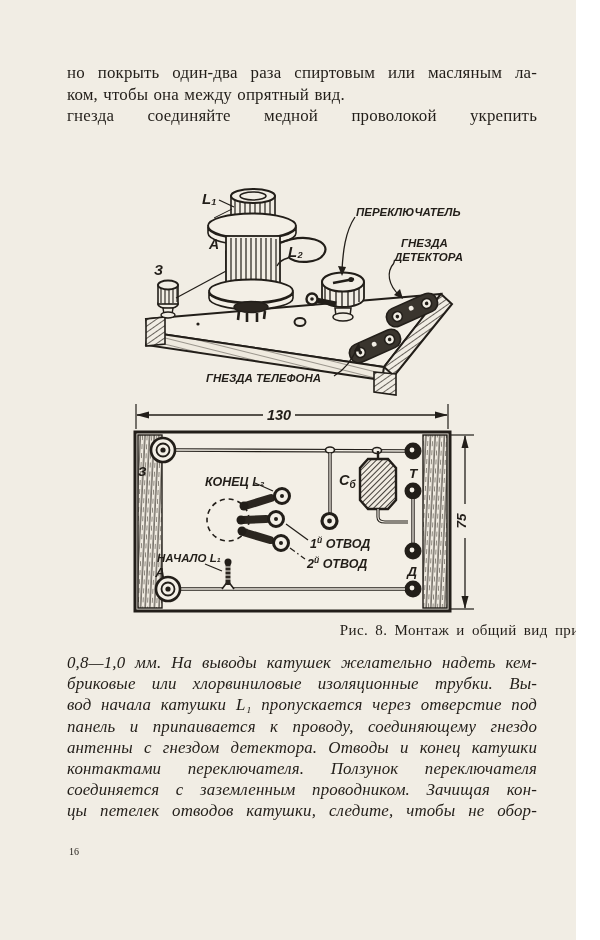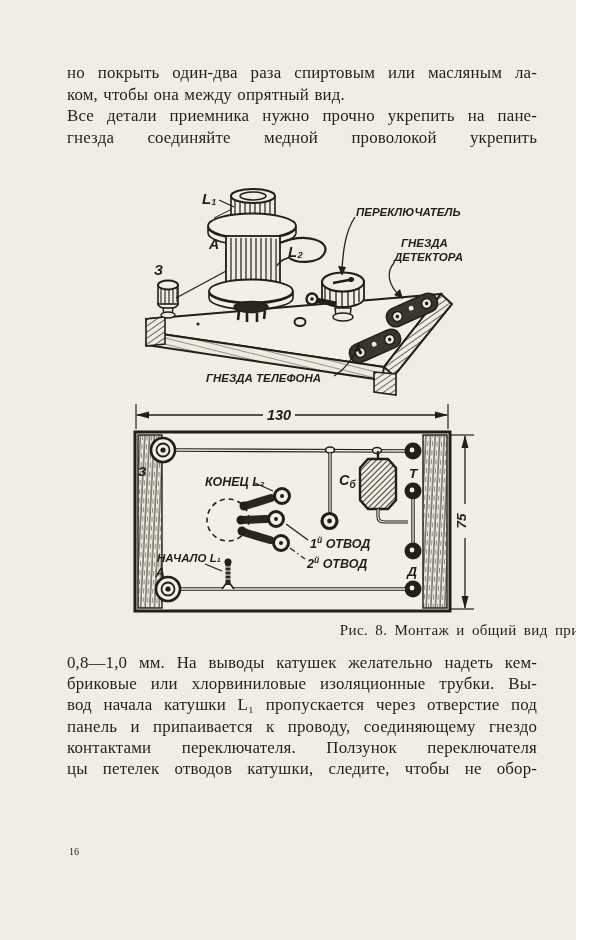--- a/index.html
+++ b/index.html
@@ -4,21 +4,21 @@
 <style>
   html,body{margin:0;padding:0;}
   .page{
     position:relative;width:576px;height:940px;
     background:#f1ede4;color:#221e19;
     font-family:"Liberation Serif",serif;
     overflow:hidden;
   }
   .tb{position:absolute;left:67px;width:470px;}
   .tb-top{top:62px;}
-  .tb-bottom{top:652px;}
+  .tb-bottom{top:652px;font-style:italic;}
   .ln{
     font-size:16.9px;line-height:21.7px;
     text-align:justify;text-align-last:justify;
     letter-spacing:0.15px;word-spacing:1px;
   }
   .tb-bottom .ln{line-height:21.2px;}
   .ln.endln{text-align-last:left;}
   .ln.indent{padding-left:26px;}
   .caption{
     position:absolute;left:0;top:622px;width:600px;
@@ -34,21 +34,20 @@
   .handlbl{font-family:"Liberation Sans",sans-serif;font-weight:bold;font-style:italic;}
 </style>
 </head>
 <body>
 
 <div class="page">
 
   <div class="tb tb-top">
     <div class="ln">но покрыть один-два раза спиртовым или масляным ла-</div>
     <div class="ln endln">ком, чтобы она между опрятный вид.</div>
-    <div class="ln">Все детали приемника нужно прочно укрепить на пане-</div>
     <div class="ln">гнезда соединяйте медной проволокой укрепить</div>
   </div>
 
   <svg class="fig1" width="344" height="212" viewBox="0 0 344 212">
     <defs>
       <pattern id="grain1" width="5" height="5" patternUnits="userSpaceOnUse" patternTransform="rotate(55)">
         <rect width="5" height="5" fill="#f1ede4"></rect>
         <line x1="0" y1="0" x2="0" y2="5" stroke="#2b2620" stroke-width="1.4"></line>
       </pattern>
       <pattern id="grain2" width="6" height="6" patternUnits="userSpaceOnUse" patternTransform="rotate(14)">
@@ -306,19 +305,21 @@
     <line x1="82" y1="168" x2="99" y2="175" stroke="#221e19" stroke-width="1.2"></line>
   </svg>
 
   <div class="caption">Рис. 8. Монтаж и общий вид приемника</div>
 
   <div class="tb tb-bottom">
     <div class="ln">0,8—1,0 мм. На выводы катушек желательно надеть кем-</div>
     <div class="ln">бриковые или хлорвиниловые изоляционные трубки. Вы-</div>
     <div class="ln">вод начала катушки L₁ пропускается через отверстие под</div>
     <div class="ln">панель и припаивается к проводу, соединяющему гнездо</div>
+    <div class="ln">антенны с гнездом детектора. Отводы и конец катушки</div>
     <div class="ln">контактами переключателя. Ползунок переключателя</div>
+    <div class="ln">соединяется с заземленным проводником. Зачищая кон-</div>
     <div class="ln">цы петелек отводов катушки, следите, чтобы не обор-</div>
   </div>
 
   <div class="pagenum">16</div>
 
 </div>
 
 </body></html>

